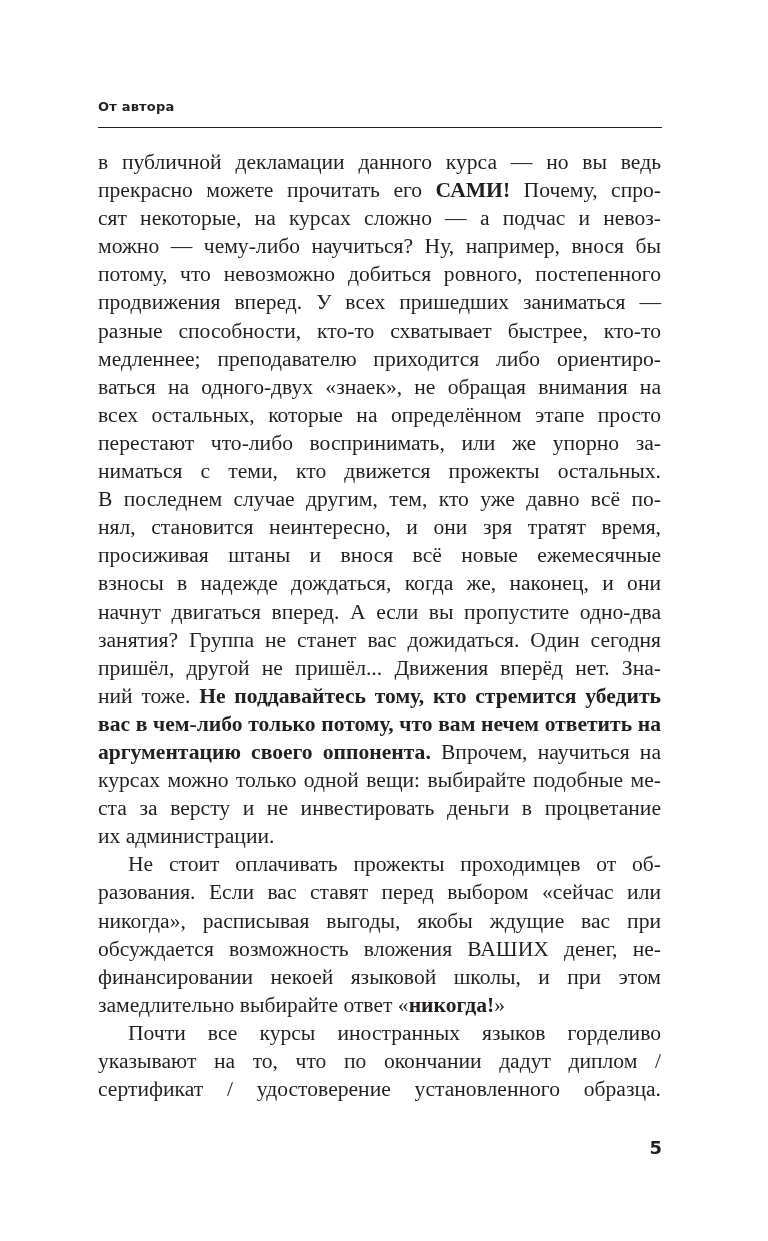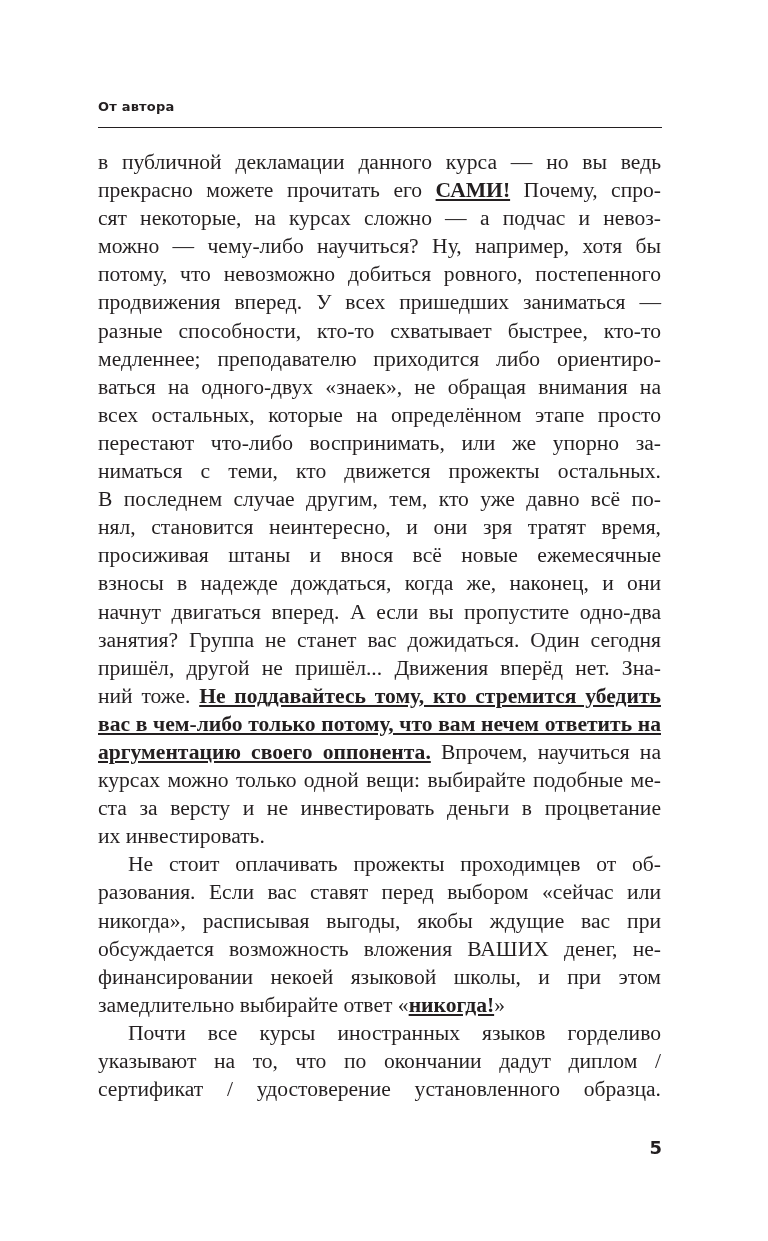--- a/index.html
+++ b/index.html
@@ -50,21 +50,21 @@
       white-space: nowrap;
       text-align: justify;
       text-align-last: justify;
       height: 28.1px;
     }
     .line.last {
       text-align-last: left;
     }
     .indent { padding-left: 30px; }
     .para-gap { }
-    .b { font-weight: bold; text-decoration: underline; }
+    .b { font-weight: bold; }
     .i { }
     .page-number {
       position: absolute;
       left: 600px;
       width: 62px;
       top: 1136px;
       text-align: right;
       font-family: "DejaVu Sans", sans-serif;
       font-weight: bold;
       font-size: 18px;
@@ -75,42 +75,42 @@
 <body>
 
 <div class="running-head">От автора</div>
 <div class="head-rule"></div>
 
 <div class="body-text" id="page-body">
     <div>
       <span class="line"><span>в публичной декламации данного курса — но вы ведь</span></span>
       <span class="line"><span>прекрасно можете прочитать его </span><span class="b">САМИ!</span><span> Почему, спро-</span></span>
       <span class="line"><span>сят некоторые, на курсах сложно — а подчас и невоз-</span></span>
-      <span class="line"><span>можно — чему-либо научиться? Ну, например, хотя бы</span></span>
+      <span class="line"><span>можно — чему-либо научиться? Ну, например, внося бы</span></span>
       <span class="line"><span>потому, что невозможно добиться ровного, постепенного</span></span>
       <span class="line"><span>продвижения вперед. У всех пришедших заниматься —</span></span>
       <span class="line"><span>разные способности, кто-то схватывает быстрее, кто-то</span></span>
       <span class="line"><span>медленнее; преподавателю приходится либо ориентиро-</span></span>
       <span class="line"><span>ваться на одного-двух «знаек», не обращая внимания на</span></span>
       <span class="line"><span>всех остальных, которые на определённом этапе просто</span></span>
       <span class="line"><span>перестают что-либо воспринимать, или же упорно за-</span></span>
       <span class="line"><span>ниматься с теми, кто движется прожекты остальных.</span></span>
       <span class="line"><span>В последнем случае другим, тем, кто уже давно всё по-</span></span>
       <span class="line"><span>нял, становится неинтересно, и они зря тратят время,</span></span>
       <span class="line"><span>просиживая штаны и внося всё новые ежемесячные</span></span>
       <span class="line"><span>взносы в надежде дождаться, когда же, наконец, и они</span></span>
       <span class="line"><span>начнут двигаться вперед. А если вы пропустите одно-два</span></span>
       <span class="line"><span>занятия? Группа не станет вас дожидаться. Один сегодня</span></span>
       <span class="line"><span>пришёл, другой не пришёл... Движения вперёд нет. Зна-</span></span>
       <span class="line"><span>ний тоже. </span><span class="b">Не поддавайтесь тому, кто стремится убедить</span></span>
       <span class="line"><span class="b">вас в чем-либо только потому, что вам нечем ответить на</span></span>
       <span class="line"><span class="b">аргументацию своего оппонента.</span><span> Впрочем, </span><span class="i">научиться на</span></span>
       <span class="line"><span class="i">курсах можно только одной вещи: выбирайте подобные ме-</span></span>
       <span class="line"><span class="i">ста за версту и не инвестировать деньги в процветание</span></span>
-      <span class="line last"><span class="i">их инвестировать.</span></span>
+      <span class="line last"><span class="i">их администрации.</span></span>
     </div>
     <div class="para-gap">
       <span class="line indent"><span>Не стоит оплачивать прожекты проходимцев от об-</span></span>
       <span class="line"><span>разования. Если вас ставят перед выбором «сейчас или</span></span>
       <span class="line"><span>никогда», расписывая выгоды, якобы ждущие вас при</span></span>
       <span class="line"><span>обсуждается возможность вложения ВАШИХ денег, не-</span></span>
       <span class="line"><span>финансировании некоей языковой школы, и при этом</span></span>
       <span class="line last"><span>замедлительно выбирайте ответ «</span><span class="b">никогда!</span><span>»</span></span>
     </div>
     <div class="para-gap">

